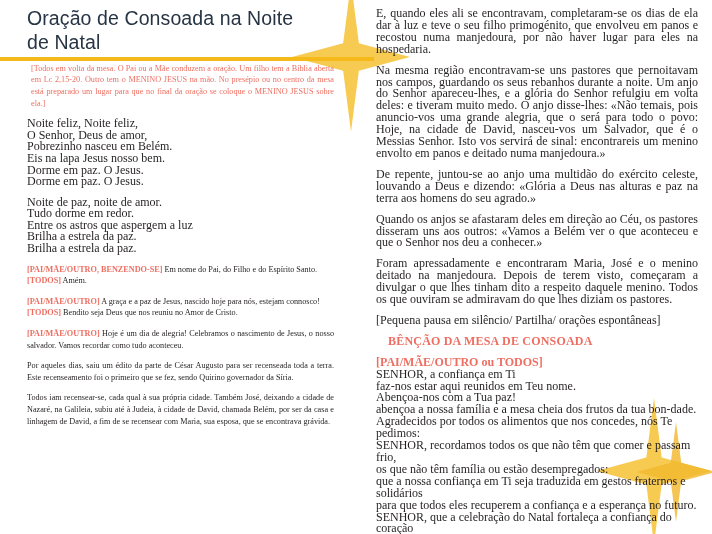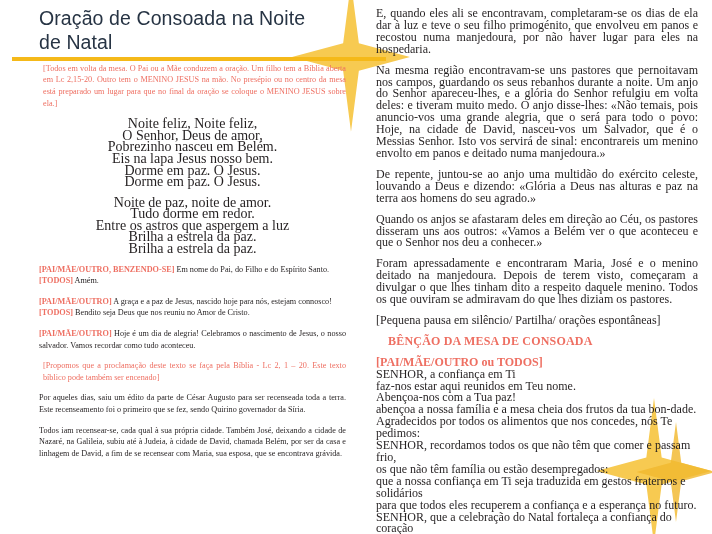--- a/index.html
+++ b/index.html
@@ -30,21 +30,21 @@
   }
   .star svg { display: block; }
 
   
   .col {
     position: absolute;
     top: 0;
     box-sizing: border-box;
   }
   .col-left {
-    left: 12px;
+    left: 0;
     width: 356px;
     padding: 6px 22px 0 27px;
   }
   .col-right {
     left: 366px;
     width: 346px;
     padding: 8px 14px 0 10px;
   }
 
   
@@ -96,23 +96,23 @@
   .section-head {
     font-weight: bold;
     font-size: 8.4px;
     letter-spacing: 0.2px;
     margin: 0 0 9px 0;
     position: relative;
     z-index: 3;
   }
   .verse {
     margin: 0 0 9px 0;
-    font-size: 14px;
+    font-size: 12px;
     line-height: 11.6px;
-    text-align: center;
+    text-align: left;
     position: relative;
     z-index: 3;
   }
   .verse span { display: block; }
   .prayer {
     margin: 0 0 9px 0;
     font-size: 12px;
     line-height: 11.9px;
     text-align: left;
     position: relative;
@@ -169,21 +169,20 @@
       <span>Brilha a estrela da paz.</span>
       <span>Brilha a estrela da paz.</span>
     </div>
 
     <p class="noindent"><span class="rubric">[PAI/MÃE/OUTRO, BENZENDO-SE]</span><span> Em nome do Pai, do Filho e do Espírito Santo.</span><br><span class="rubric">[TODOS]</span><span> Amém.</span></p>
 
     <p><span class="rubric">[PAI/MÃE/OUTRO]</span><span> A graça e a paz de Jesus, nascido hoje para nós, estejam connosco!</span><br><span class="rubric">[TODOS]</span><span> Bendito seja Deus que nos reuniu no Amor de Cristo.</span></p>
 
     <p><span class="rubric">[PAI/MÃE/OUTRO]</span><span> Hoje é um dia de alegria! Celebramos o nascimento de Jesus, o nosso salvador. Vamos recordar como tudo aconteceu.</span></p>
 
-    <p class="rubric-block indent-note">[Propomos que a proclamação deste texto se faça pela Bíblia - Lc 2, 1 – 20. Este texto bíblico pode também ser encenado]</p>
 
     <p>Por aqueles dias, saiu um édito da parte de César Augusto para ser recenseada toda a terra. Este recenseamento foi o primeiro que se fez, sendo Quirino governador da Síria.</p>
 
     <p>Todos iam recensear-se, cada qual à sua própria cidade. Também José, deixando a cidade de Nazaré, na Galileia, subiu até à Judeia, à cidade de David, chamada Belém, por ser da casa e linhagem de David, a fim de se recensear com Maria, sua esposa, que se encontrava grávida.</p>
 
   </div>
 
   <div class="col col-right">
 
     <p>E, quando eles ali se encontravam, completaram-se os dias de ela dar à luz e teve o seu filho primogénito, que envolveu em panos e recostou numa manjedoura, por não haver lugar para eles na hospedaria.</p>

